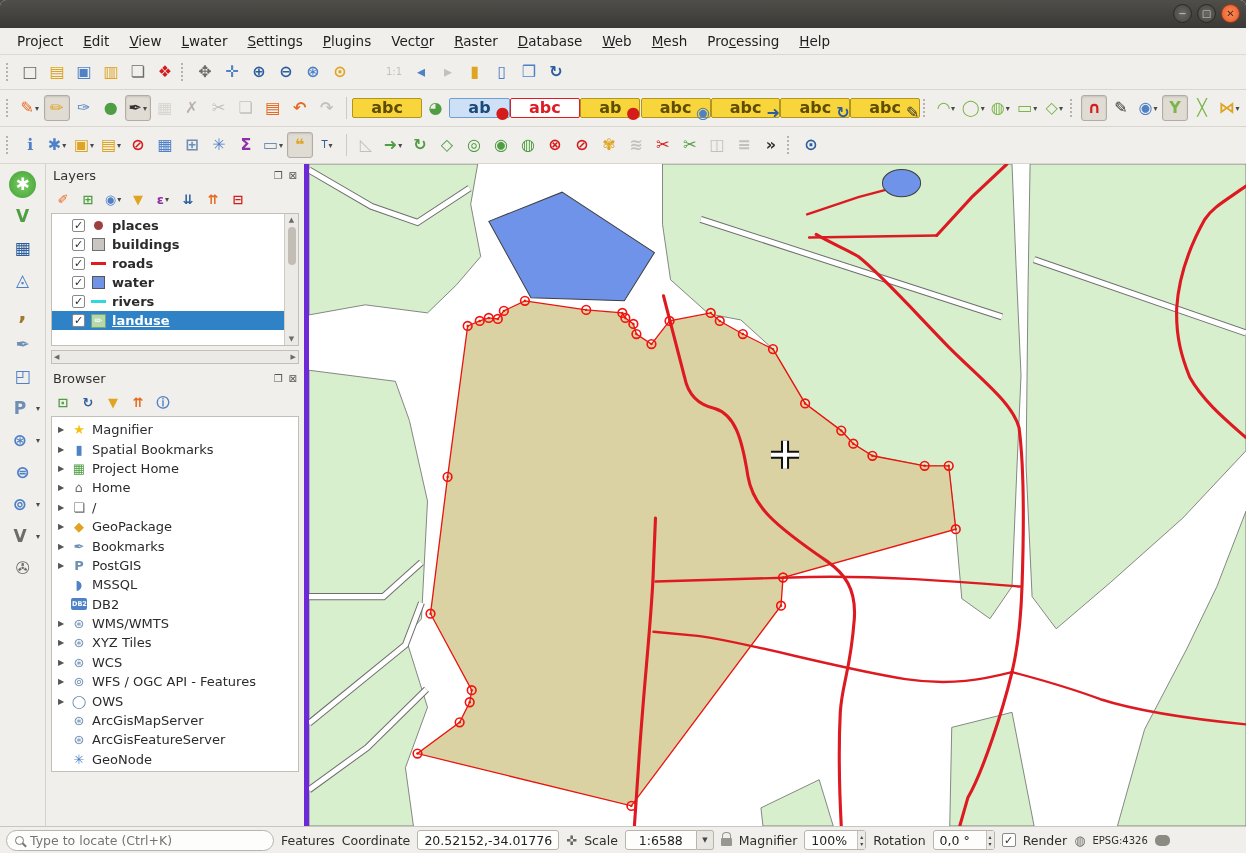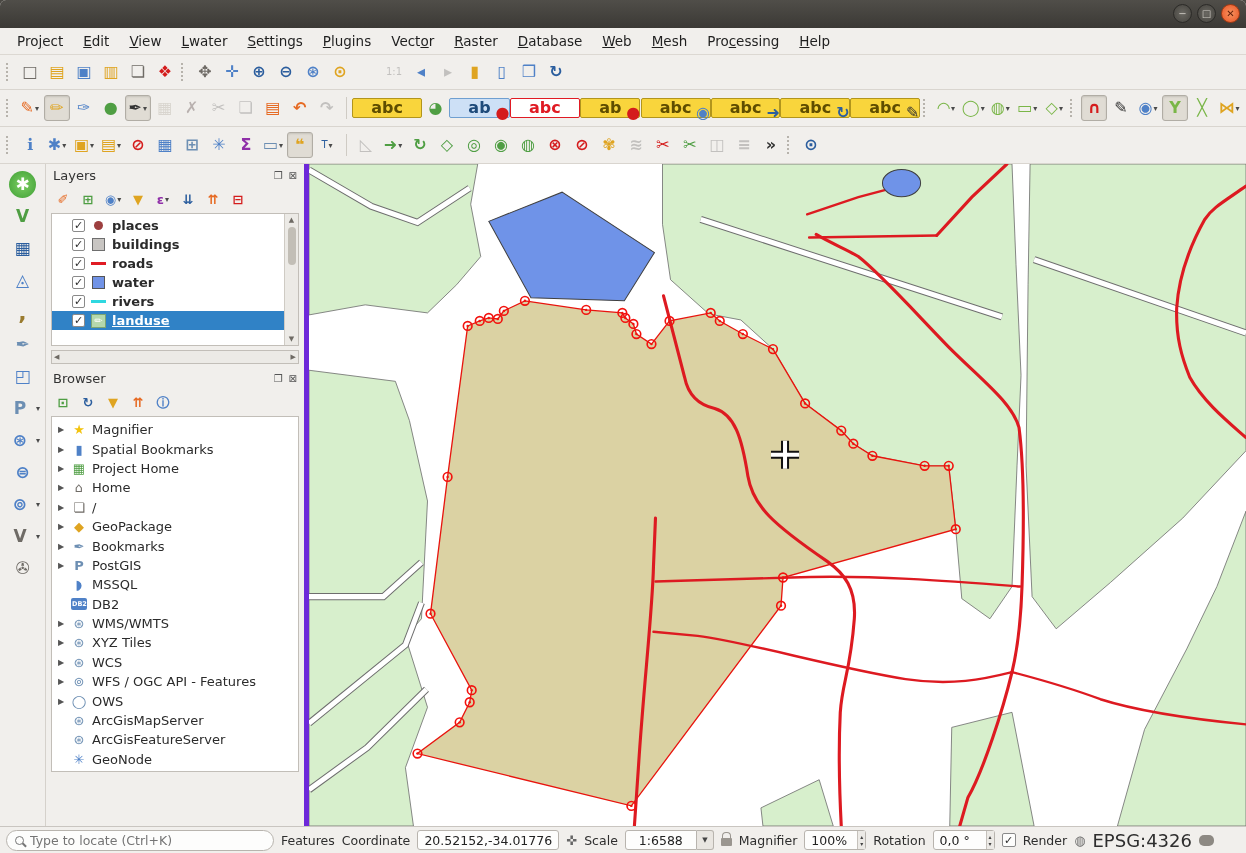--- a/index.html
+++ b/index.html
@@ -97,21 +97,21 @@
   .combo-btn i{font-style:normal;font-size:7px;color:#444}
   .spin{display:flex;align-items:center;border:1px solid #b8b4ae;border-radius:3px;background:#fdfdfc;height:20px}
   .spin input{border:none;outline:none;width:52px;padding-left:6px;font-size:12.5px;font-family:inherit;background:transparent;color:#222}
   .spin-btns{display:flex;flex-direction:column;border-left:1px solid #c5c1bb;height:100%;justify-content:center;padding:0 2px;background:#eceae6}
   .spin-btns i{font-style:normal;font-size:6px;color:#444;line-height:1.2}
   .lock{width:11px;height:8px;background:#9a9690;border-radius:1px;position:relative;margin-top:4px}
   .lock::before{content:'';position:absolute;width:7px;height:6px;border:1.6px solid #9a9690;border-bottom:none;border-radius:4px 4px 0 0;top:-6px;left:1px}
   .chk{width:14px;height:14px;background:#fdfdfc;border:1px solid #8a8a8a;border-radius:2px;display:flex;align-items:center;justify-content:center}
   .chk i{font-style:normal;font-size:11px;color:#2d2d2d}
   .sb-ico{font-style:normal;font-size:13px;color:#666}
-  .crs{font-size:18px}
+  .crs{font-size:10px}
   .bubble{width:15px;height:11px;background:#8d8983;border-radius:5px;position:relative}
   .bubble::after{content:'';position:absolute;bottom:-3px;left:3px;border:3px solid transparent;border-top-color:#8d8983}
 </style>
 </head>
 <body>
 
 <div class="window">
 
   <div class="titlebar">
     <span class="winbtns">

